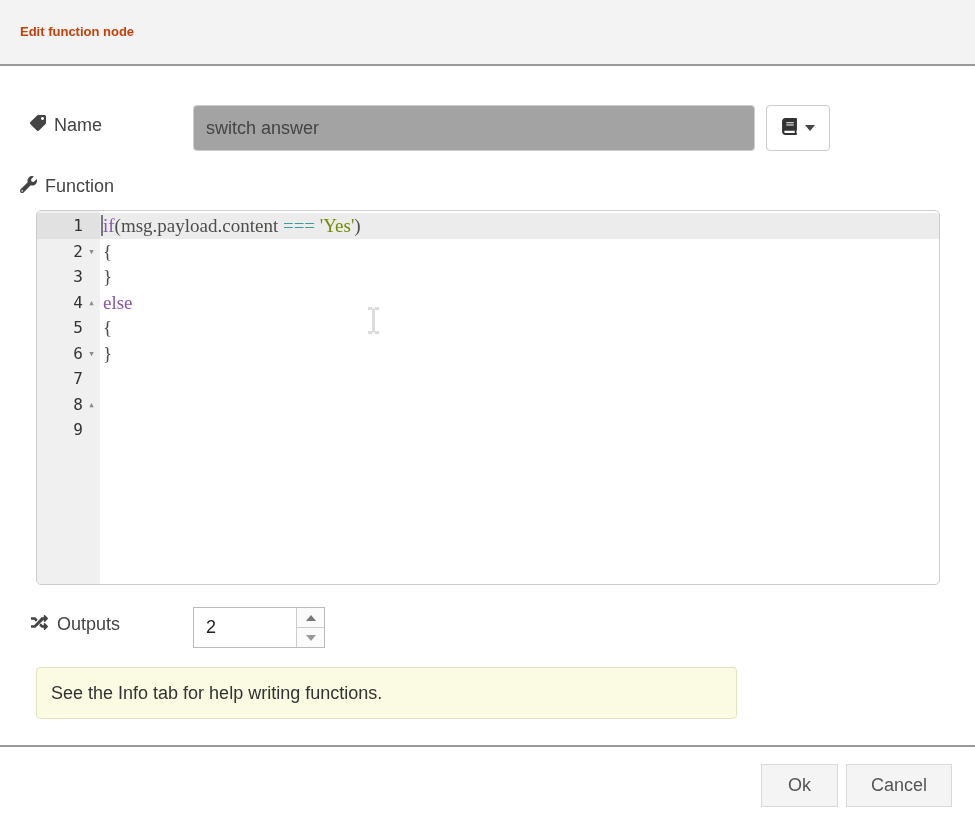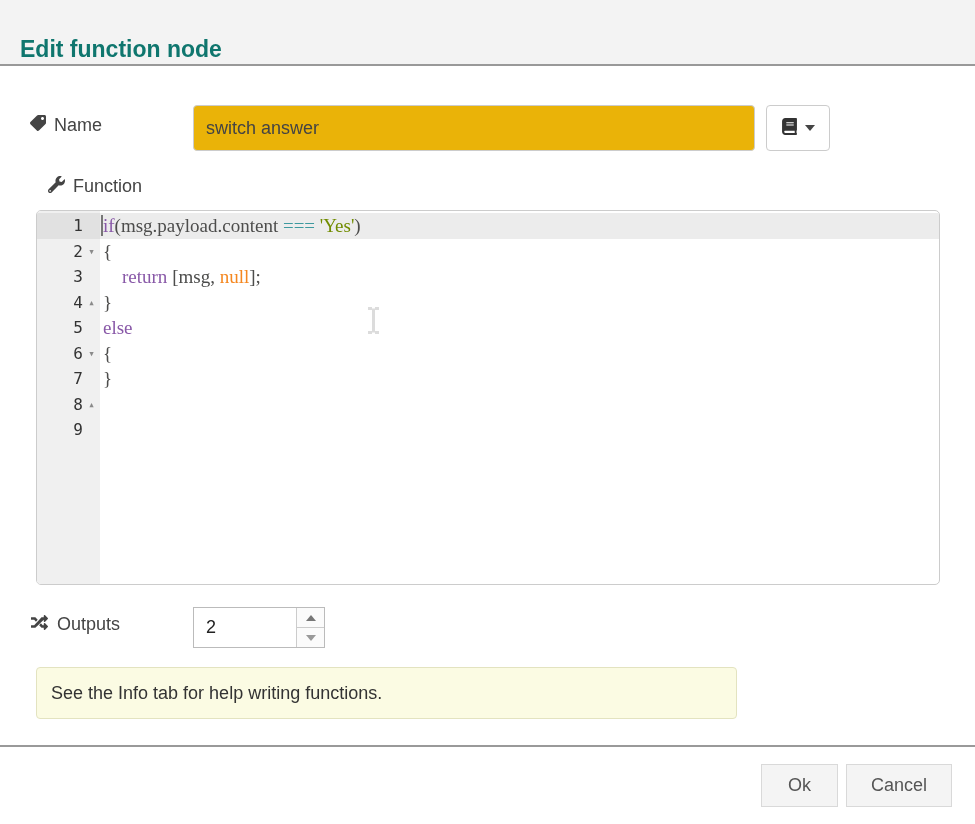--- a/index.html
+++ b/index.html
@@ -7,33 +7,33 @@
   .dialog {
     position:relative; width:975px; height:824px; background:#fff;
     font-family:"Liberation Sans", sans-serif; overflow:hidden;
   }
   
   .dialog-header {
     position:absolute; top:0; left:0; right:0; height:66px;
     background:var(--header-bg,#f3f3f3); border-bottom:2px solid var(--divider,#999);
   }
   .dialog-title {
-    position:absolute; left:20px; top:36px; font-size:23px; font-weight:bold; color:#0f766e;
+    position:absolute; left:20px; top:24px; font-size:13px; font-weight:bold; color:#c2410c;
   }
   
   .form-label { position:absolute; display:flex; align-items:flex-start; gap:8px; color:#444; font-size:18px; }
   .form-label svg { flex:0 0 auto; }
   .lbl-name { left:30px; top:115px; }
-  .lbl-function { left:48px; top:176px; }
+  .lbl-function { left:20px; top:176px; }
   .lbl-outputs { left:30px; top:614px; }
   
   .name-input {
     position:absolute; left:193px; top:105px; width:562px; height:46px;
     border:1px solid #ccc; border-radius:4px; font-size:18px; color:#444;
-    padding:0 12px; font-family:"Liberation Sans",sans-serif; outline:none; background:#eab308;
+    padding:0 12px; font-family:"Liberation Sans",sans-serif; outline:none; background:#a3a3a3;
   }
   .library-btn {
     position:absolute; left:766px; top:105px; width:64px; height:46px;
     background:#fff; border:1px solid #ccc; border-radius:4px;
     display:flex; align-items:center; justify-content:center; gap:7px; cursor:pointer;
   }
   .caret-down { width:0; height:0; border-left:5px solid transparent; border-right:5px solid transparent; border-top:6px solid #444; }
   
   .editor {
     position:absolute; left:36px; top:210px; width:904px; height:375px;
@@ -166,21 +166,20 @@
           <span class="fold">▴</span>
         </div>
         <div class="gutter-cell">
           <span>9</span>
           <span class="fold"></span>
         </div>
       </div>
     <div class="code-area">
         <div class="code-line active"><span class="tok-keyword">if</span><span class="tok-plain">(msg.payload.content </span><span class="tok-operator">===</span><span class="tok-plain"> </span><span class="tok-string">'Yes'</span><span class="tok-plain">)</span></div>
         <div class="code-line"><span class="tok-plain">{</span></div>
-        <div class="code-line"><span class="tok-plain">    </span><span class="tok-keyword">return</span><span class="tok-plain"> [msg, </span><span class="tok-constant">null</span><span class="tok-plain">];</span></div>
         <div class="code-line"><span class="tok-plain">}</span></div>
         <div class="code-line"><span class="tok-keyword">else</span></div>
         <div class="code-line"><span class="tok-plain">{</span></div>
         <div class="code-line"><span class="tok-plain">}</span></div>
         <div class="code-line"></div>
       </div>
     <div class="text-caret"></div>
   </div>
 
   <div class="mouse-ibeam">

